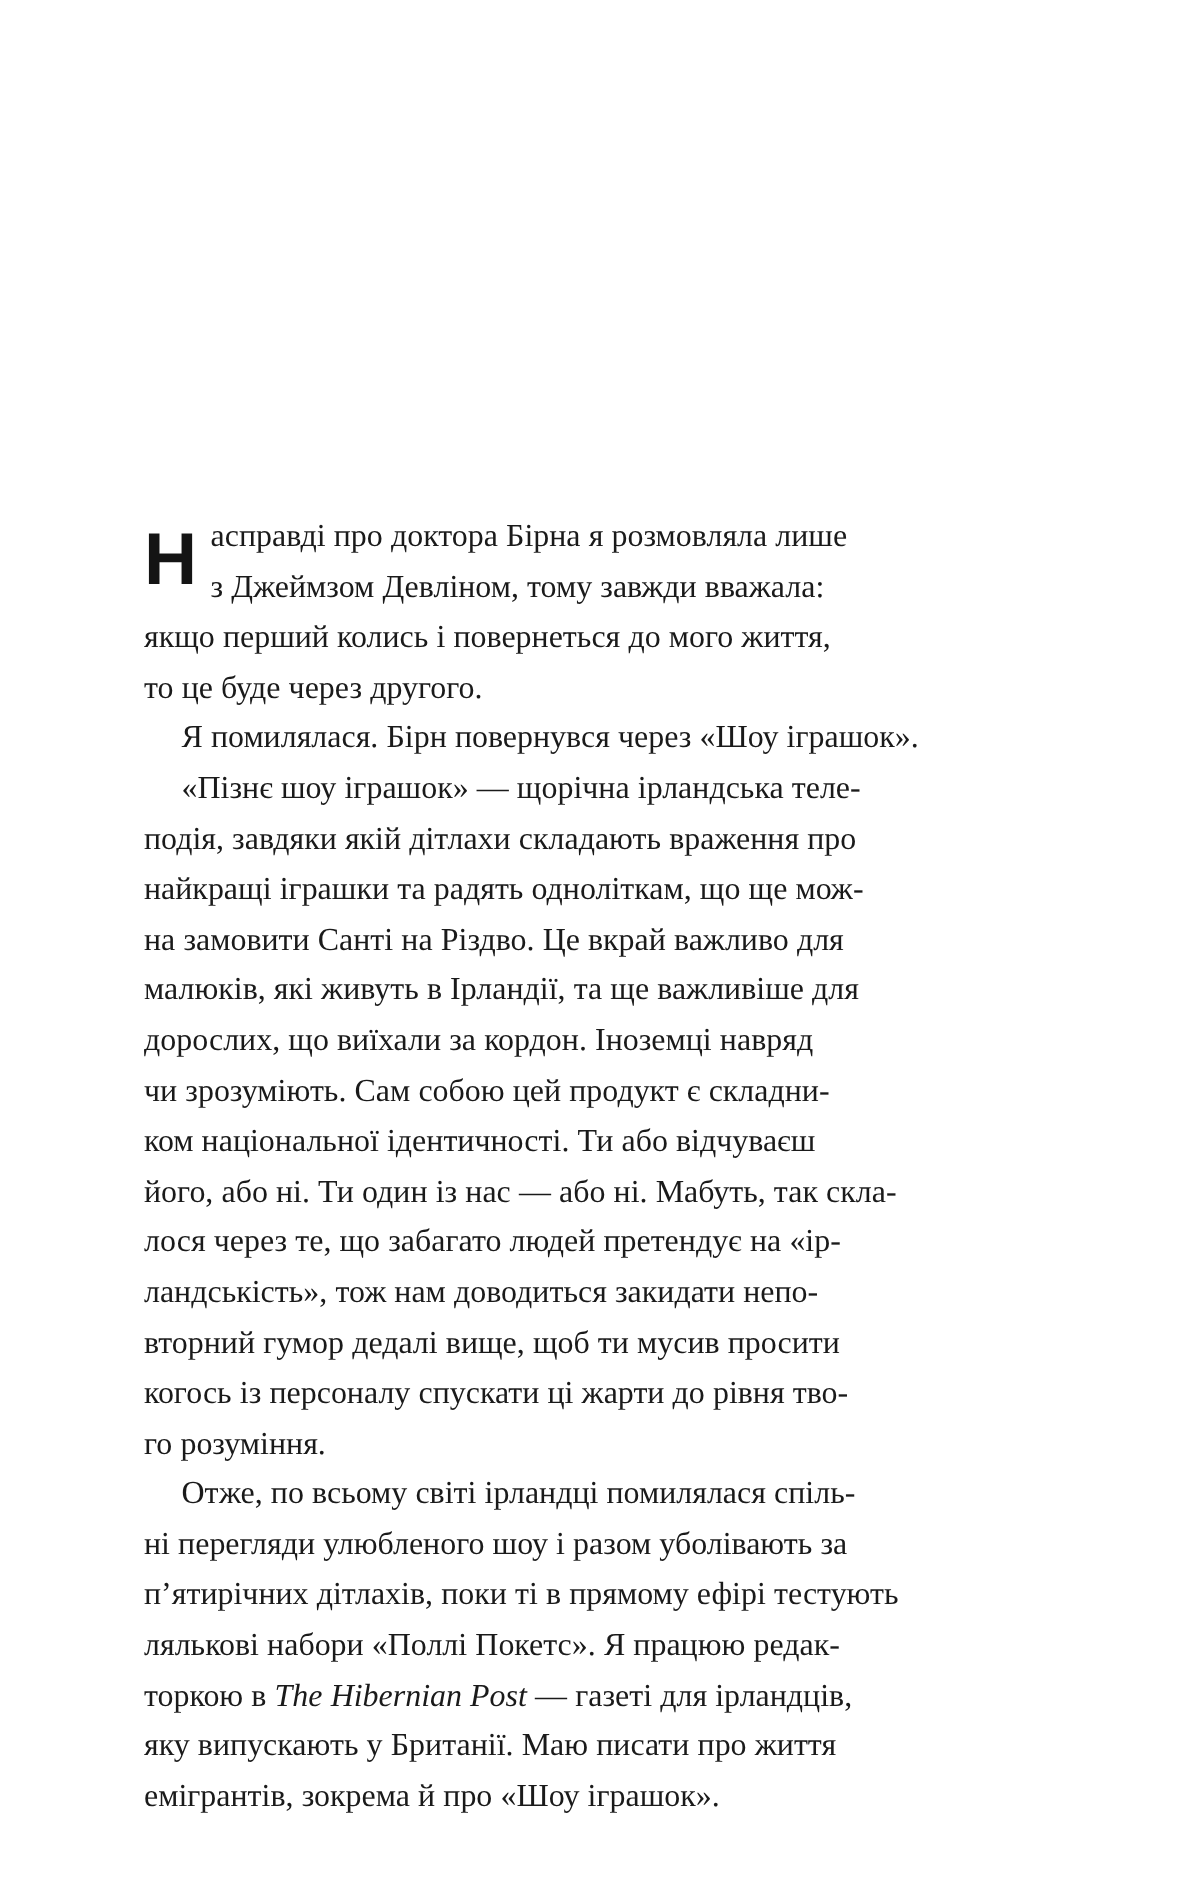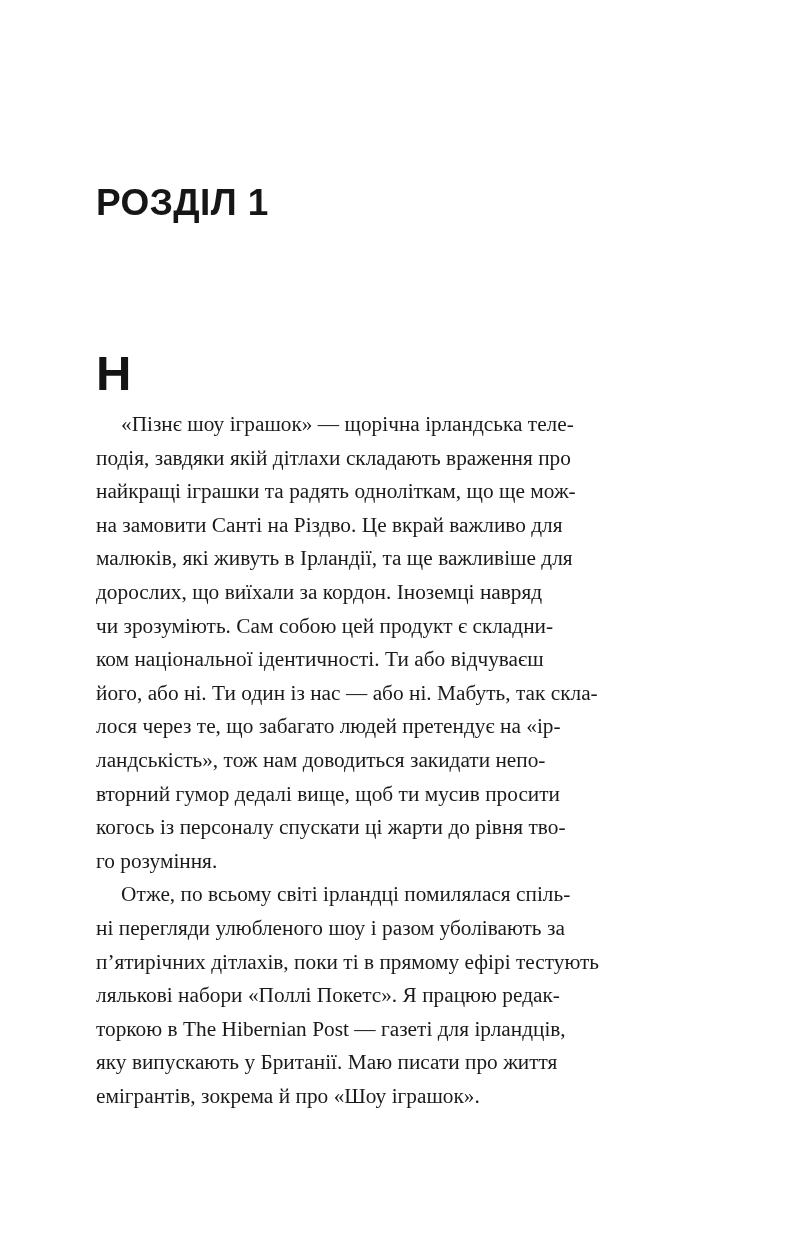--- a/index.html
+++ b/index.html
@@ -72,33 +72,37 @@
     color: #141414;
     -webkit-user-select: none;
     user-select: none;
   }
 
   .para-indent {
     text-indent: 25px;
   }
 
   .title-italic {
+    font-style: italic;
   }
 </style>
 </head>
 <body>
 
 <div class="page">
 
-  <h1 class="chapter-heading">РОЗДІЛ 1</h1>
 
   <div class="body-block">
 
-    <p class="para para-first"><span class="dropcap">Н</span></p>
+    <p class="para para-first"><span class="dropcap">Н</span><span class="para-text">асправді про доктора Бірна я розмовляла лише
+з Джеймзом Девліном, тому завжди вважала:
+якщо перший колись і повернеться до мого життя,
+то це буде через другого.</span></p>
 
+    <p class="para para-indent"><span class="para-text">Я помилялася. Бірн повернувся через «Шоу іграшок».</span></p>
 
     <p class="para para-indent"><span class="para-text">«Пізнє шоу іграшок» — щорічна ірландська теле-
 подія, завдяки якій дітлахи складають враження про
 найкращі іграшки та радять одноліткам, що ще мож-
 на замовити Санті на Різдво. Це вкрай важливо для
 малюків, які живуть в Ірландії, та ще важливіше для
 дорослих, що виїхали за кордон. Іноземці навряд
 чи зрозуміють. Сам собою цей продукт є складни-
 ком національної ідентичності. Ти або відчуваєш
 його, або ні. Ти один із нас — або ні. Мабуть, так скла-

